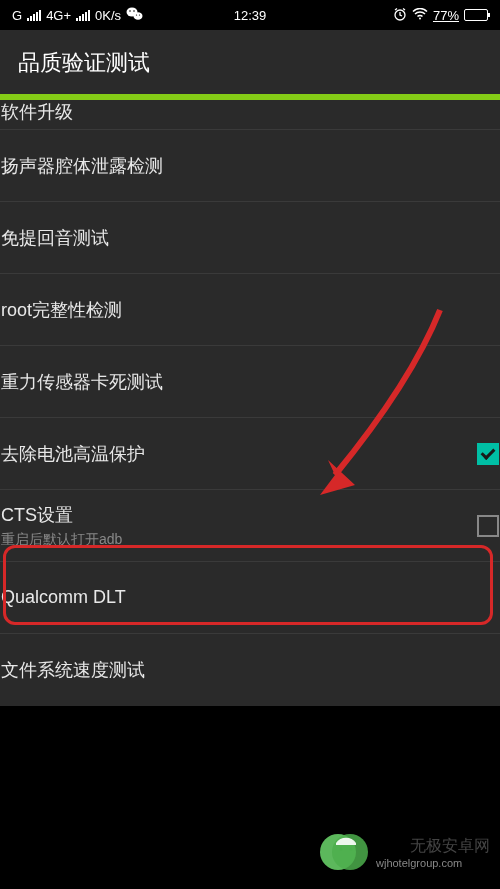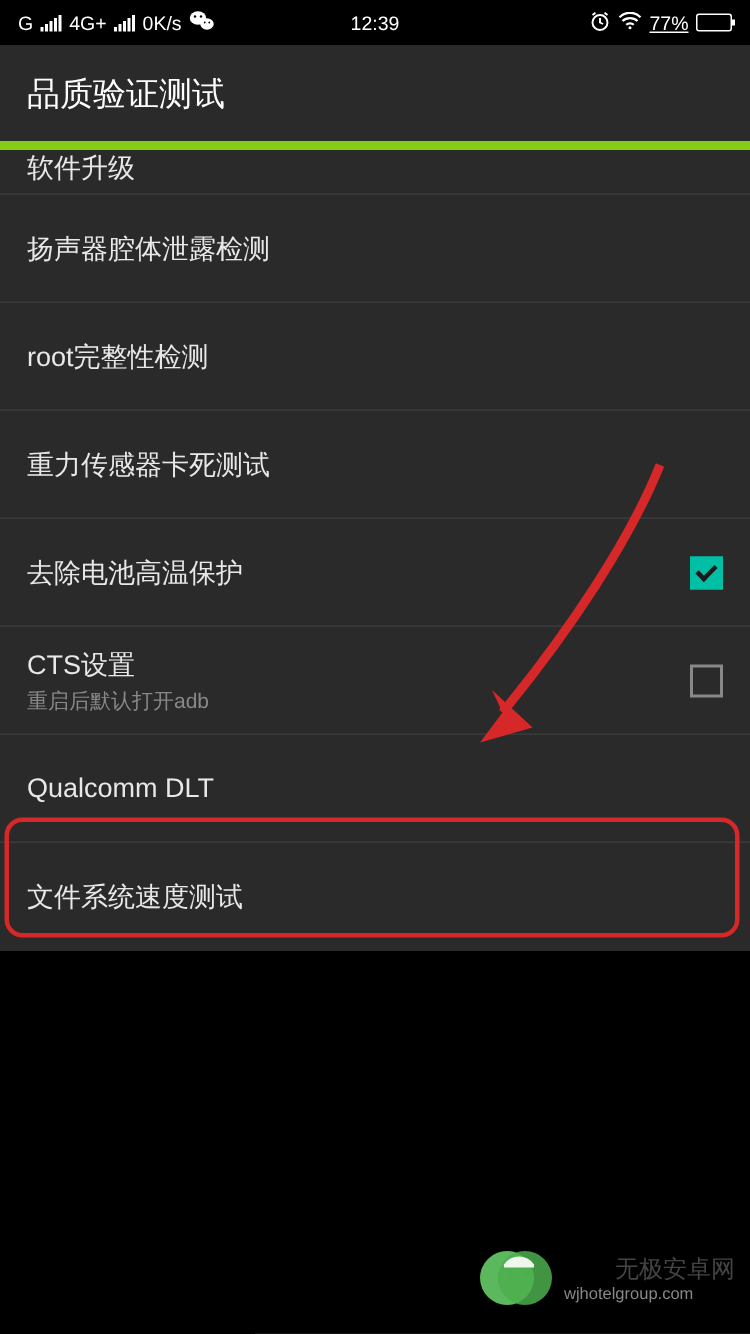--- a/index.html
+++ b/index.html
@@ -90,21 +90,21 @@
       color: #fff;
       font-weight: 400;
     }
     .list {
       background: #2a2a2a;
     }
     .list-item {
       display: flex;
       align-items: center;
       justify-content: space-between;
-      padding: 0 18px;
+      padding: 0 1px;
       border-bottom: 1px solid #3a3a3a;
       min-height: 72px;
     }
     .list-item.partial {
       min-height: 30px;
       align-items: flex-start;
     }
     .item-text {
       display: flex;
       flex-direction: column;
@@ -243,20 +243,25 @@
         <div class="item-label">软件升级</div>
       </div>
   </div>
   <div class="list-item">
     <div class="item-text">
         <div class="item-label">扬声器腔体泄露检测</div>
       </div>
   </div>
   <div class="list-item">
     <div class="item-text">
+        <div class="item-label">免提回音测试</div>
+      </div>
+  </div>
+  <div class="list-item">
+    <div class="item-text">
         <div class="item-label">root完整性检测</div>
       </div>
   </div>
   <div class="list-item">
     <div class="item-text">
         <div class="item-label">重力传感器卡死测试</div>
       </div>
   </div>
   <div class="list-item">
     <div class="item-text">

